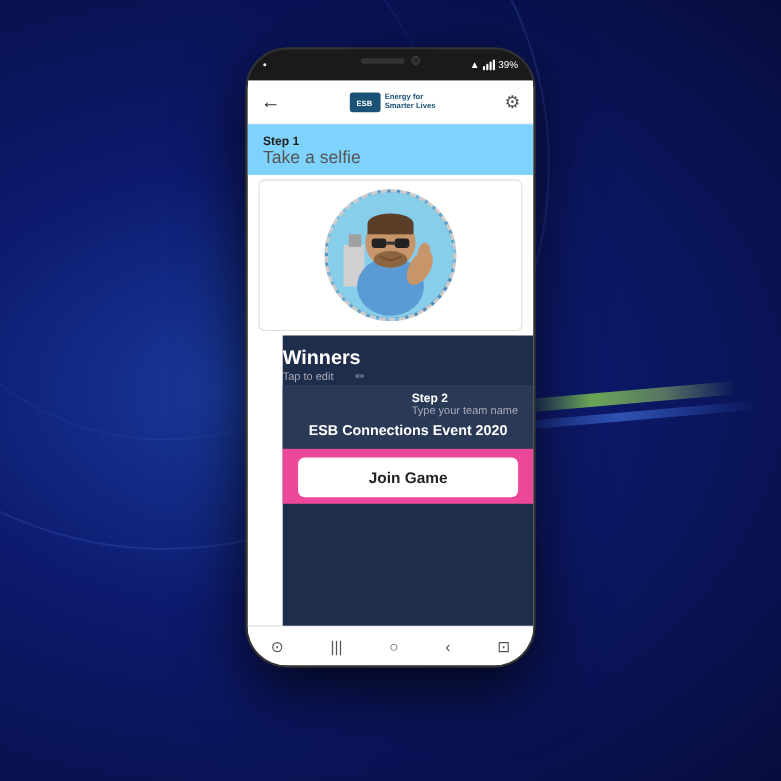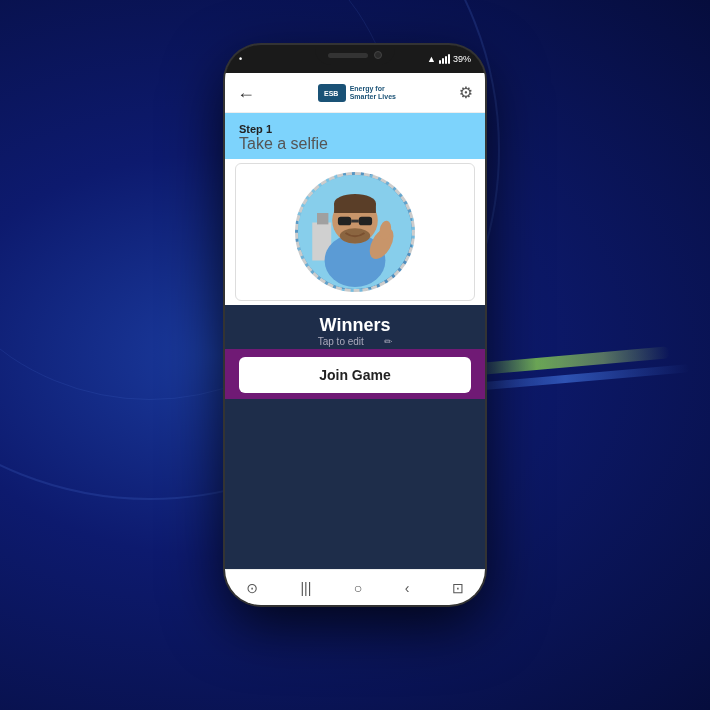--- a/index.html
+++ b/index.html
@@ -198,22 +198,22 @@
       align-items: center;
       justify-content: center;
       position: relative;
     }
 
     .dark-section {
       background: #1e2d4a;
       flex: 1;
       display: flex;
       flex-direction: column;
-      align-items: center;
       padding: 6px 0 0;
+      margin-left: 32px;
     }
 
     .winners-name {
       color: #fff;
       font-size: 18px;
       font-weight: bold;
       margin-top: 4px;
     }
 
     .tap-edit {
@@ -451,22 +451,31 @@
         </div>
       </div>
 
       <div class="dark-section">
         <div class="winners-name">Winners</div>
         <div class="tap-edit">
           <span>Tap to edit</span>
           <span>✏</span>
         </div>
 
-
-        <div class="join-section" style="width:100%; background:#701a75;">
+        <div class="step2-section" style="width:100%; background:#2a3a56;">
+          <div class="step2-header">
+            <div>
+              <div class="step2-label">Step 2</div>
+              <div class="step2-sublabel">Type your team name</div>
+            </div>
+          </div>
+          <div class="team-name-display">ESB Connections Event 2020</div>
+        </div>
+
+        <div class="join-section" style="width:100%; background:#ec4899;">
           <button class="join-button">Join Game</button>
         </div>
       </div>
 
     </div>
 
     <div class="bottom-nav">
       <span class="nav-icon">⊙</span>
       <span class="nav-icon">|||</span>
       <span class="nav-icon">○</span>

